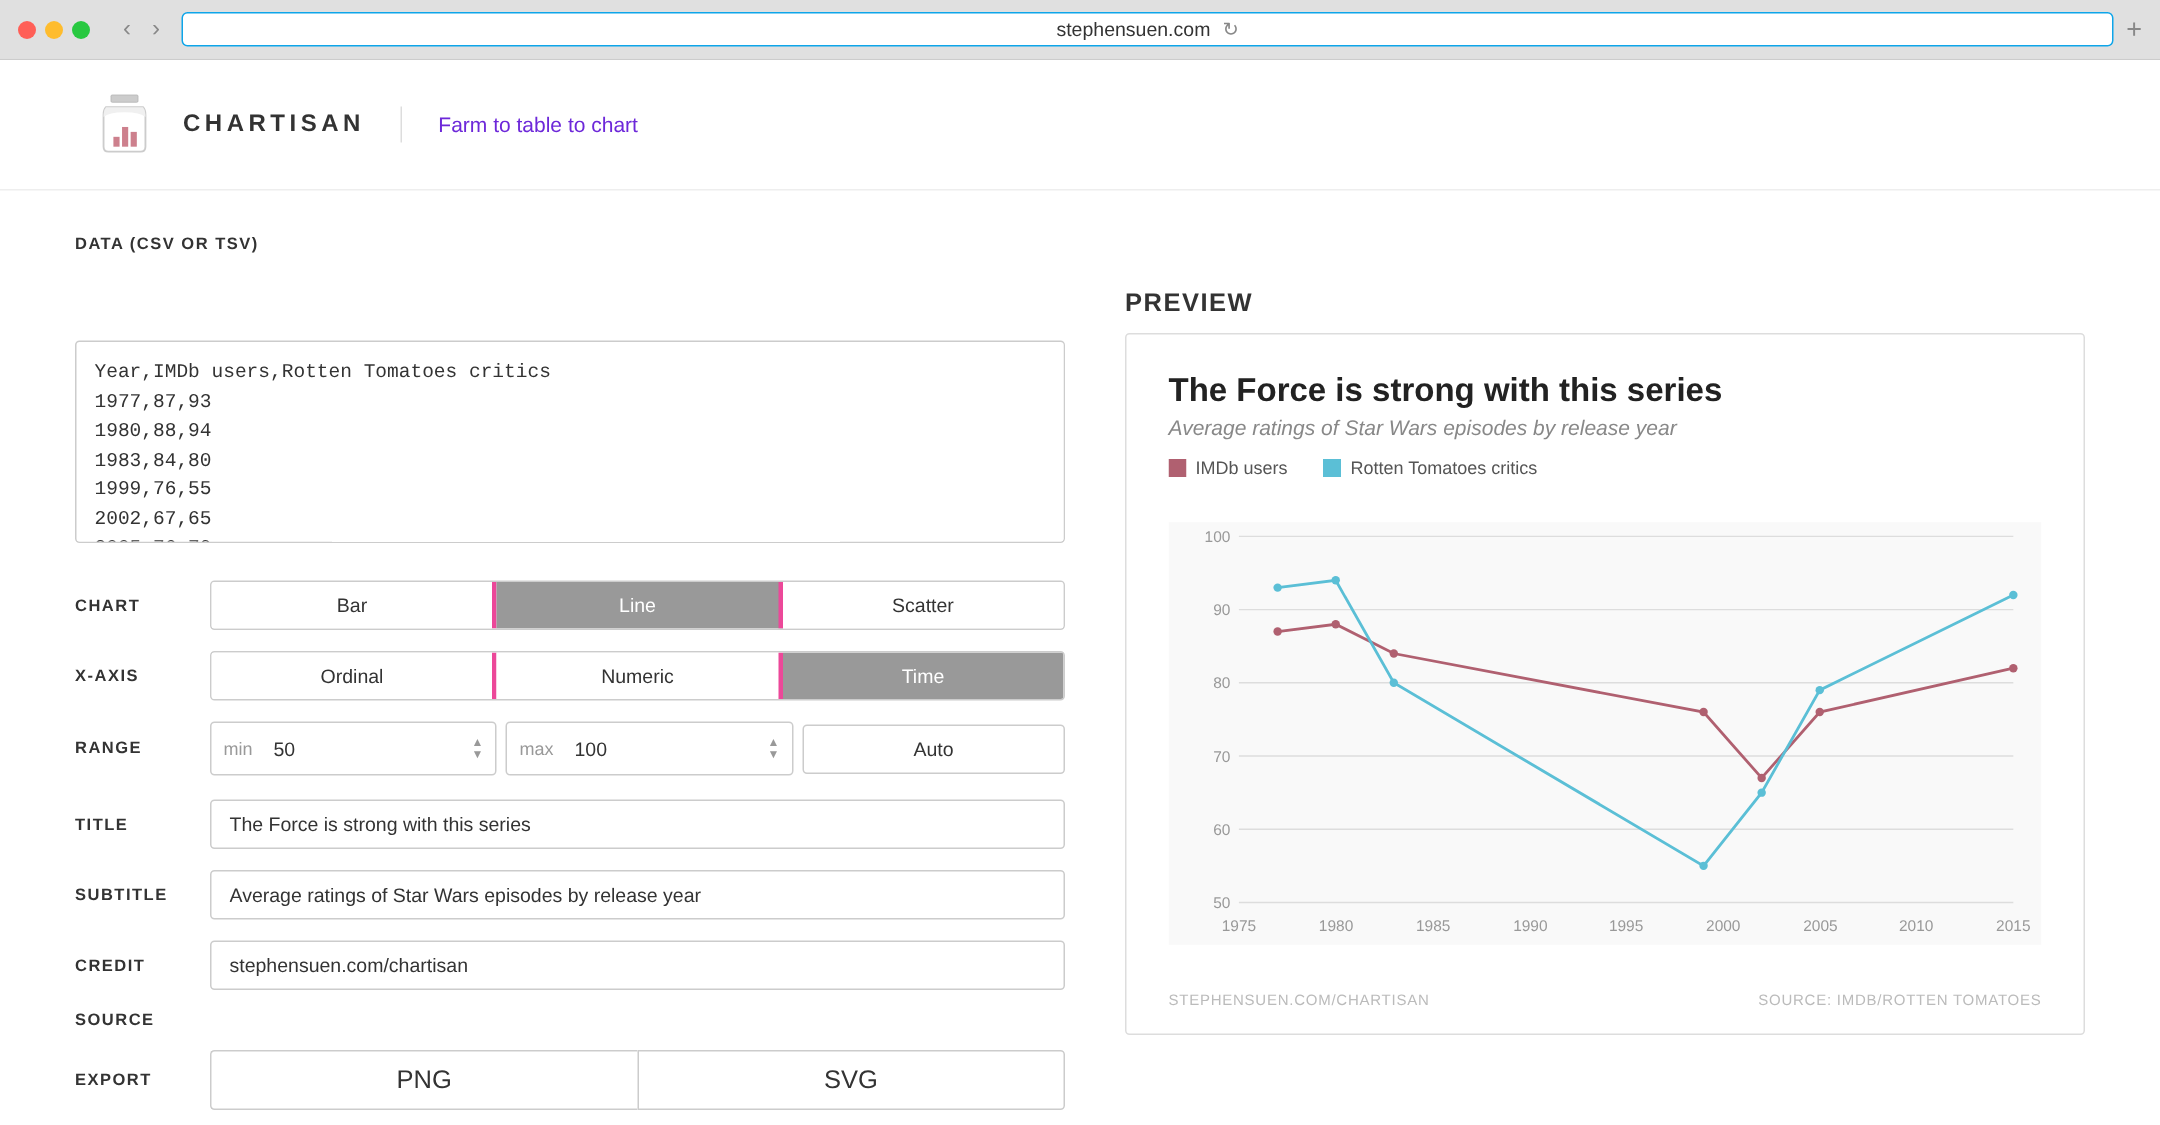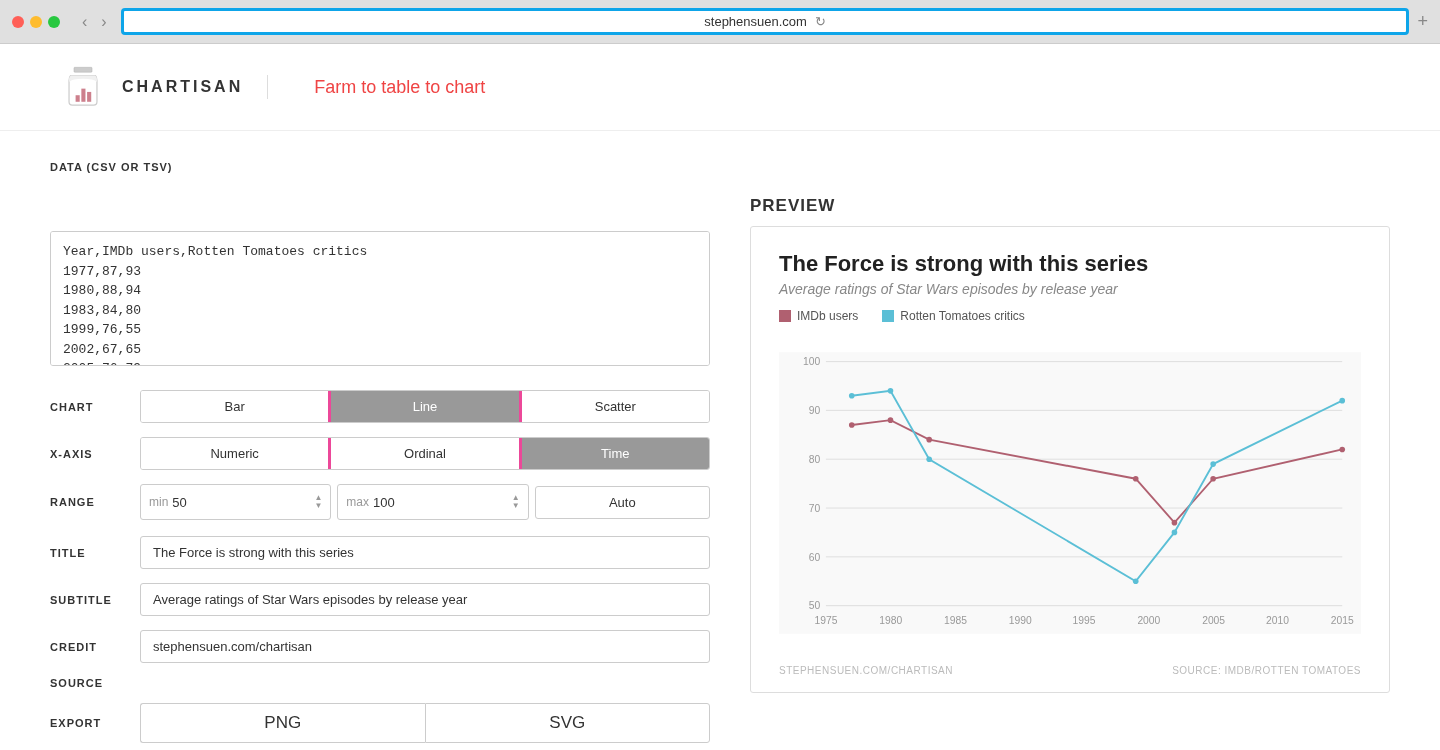--- a/index.html
+++ b/index.html
@@ -43,21 +43,21 @@
       background: none;
       border: none;
       color: #888;
       font-size: 16px;
       cursor: pointer;
       padding: 2px 6px;
     }
     .address-bar {
       flex: 1;
       background: white;
-      border: 3px solid #0ea5e9;
+      border: 1px solid #0ea5e9;
       border-radius: 4px;
       padding: 3px 10px;
       font-size: 13px;
       color: #333;
       text-align: center;
       display: flex;
       align-items: center;
       justify-content: center;
       gap: 8px;
     }
@@ -100,24 +100,23 @@
       color: #333;
       text-transform: uppercase;
     }
     .logo-divider {
       width: 1px;
       height: 24px;
       background: #ddd;
       margin: 0 8px;
     }
     .tagline {
-      font-size: 18px;
-      color: #ef4444;
+      font-size: 14px;
+      color: #6d28d9;
       font-weight: 300;
-      margin-left: 22px;
     }
 
     
     .main-content {
       display: flex;
       padding: 30px 50px;
       gap: 40px;
     }
 
     
@@ -203,21 +202,21 @@
     }
     .range-input-wrap {
       display: flex;
       align-items: center;
       border: 1px solid #ccc;
       border-radius: 3px;
       overflow: hidden;
       padding: 0 8px;
       background: white;
       height: 36px;
-      gap: 4px;
+      gap: 14px;
       flex: 1;
       margin-right: 6px;
     }
     .range-label-sm {
       font-size: 12px;
       color: #999;
     }
     .range-input {
       border: none;
       outline: none;
@@ -414,22 +413,22 @@
           <button>Bar</button>
           <button class="active">Line</button>
           <button>Scatter</button>
         </div>
       </div>
 
       
       <div class="form-row">
         <span class="form-label">X-AXIS</span>
         <div class="btn-group">
+          <button>Ordinal</button>
           <button>Numeric</button>
-          <button>Ordinal</button>
           <button class="active">Time</button>
         </div>
       </div>
 
       
       <div class="form-row">
         <span class="form-label">RANGE</span>
         <div class="range-row">
           <div class="range-input-wrap">
             <span class="range-label-sm">min</span>

